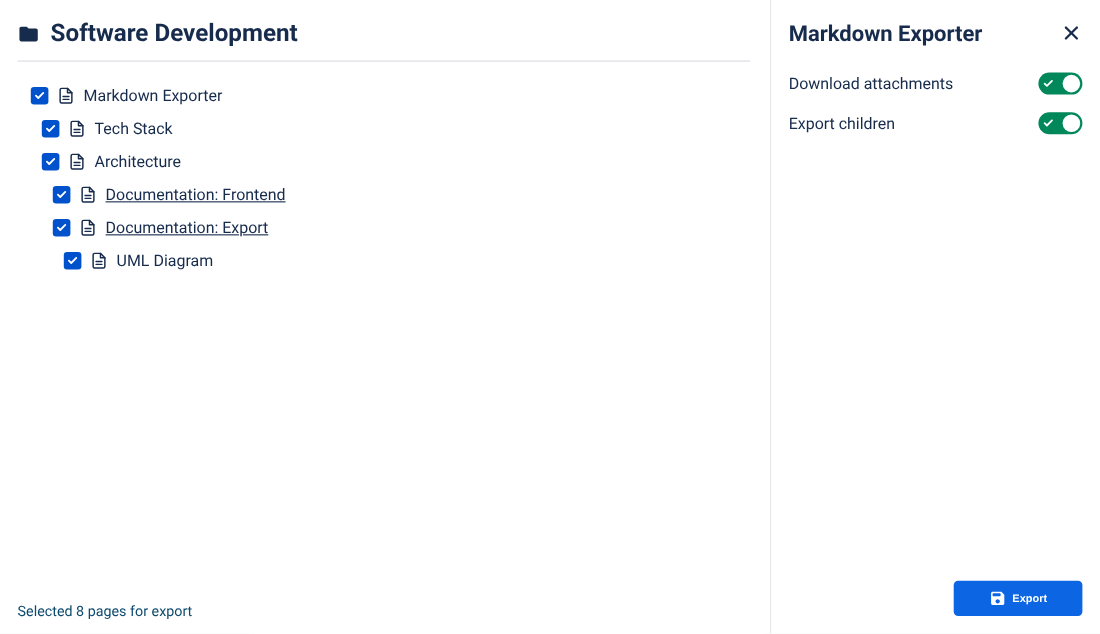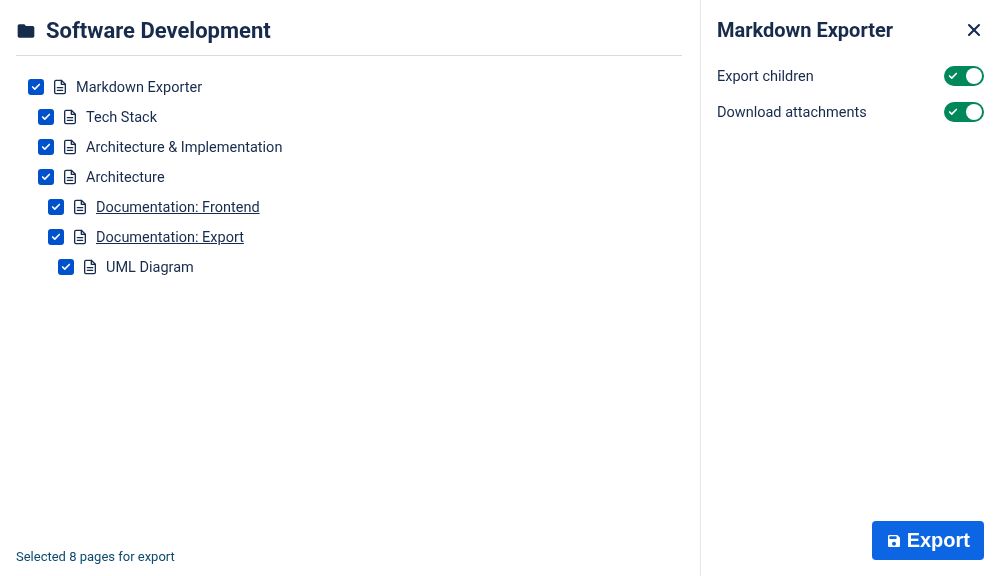--- a/index.html
+++ b/index.html
@@ -139,23 +139,23 @@
   .side-spacer { flex: 1 1 auto; }
   .export-row {
     display: flex;
     justify-content: flex-end;
   }
   .export-btn {
     background: #0C66E4;
     color: #fff;
     border: none;
     border-radius: 4px;
-    font-size: 20px;
+    font-size: 10px;
     font-weight: 600;
-    padding: 8px 14px;
+    padding: 8px 32px;
     display: inline-flex;
     align-items: center;
     gap: 5px;
     cursor: pointer;
   }
   .export-btn svg { display: block; }
 </style>
 </head>
 <body>
 
@@ -210,36 +210,20 @@
             </svg>
           </span>
           <span class="page-icon">
             <svg width="16" height="16" viewBox="0 0 24 24" fill="none" stroke="#172B4D" stroke-width="2" stroke-linecap="round" stroke-linejoin="round">
               <path d="M14 2H6a2 2 0 0 0-2 2v16a2 2 0 0 0 2 2h12a2 2 0 0 0 2-2V8z"></path>
               <polyline points="14 2 14 8 20 8"></polyline>
               <line x1="8" y1="13" x2="16" y2="13"></line>
               <line x1="8" y1="17" x2="16" y2="17"></line>
             </svg>
           </span>
-          <span class="tree-label">Architecture &amp; Implementation</span>
-        </div>
-        <div class="tree-row level-2">
-          <span class="checkbox">
-            <svg width="10" height="10" viewBox="0 0 24 24" fill="none" stroke="#fff" stroke-width="4" stroke-linecap="round" stroke-linejoin="round">
-              <polyline points="4 12 9 17 20 6"></polyline>
-            </svg>
-          </span>
-          <span class="page-icon">
-            <svg width="16" height="16" viewBox="0 0 24 24" fill="none" stroke="#172B4D" stroke-width="2" stroke-linecap="round" stroke-linejoin="round">
-              <path d="M14 2H6a2 2 0 0 0-2 2v16a2 2 0 0 0 2 2h12a2 2 0 0 0 2-2V8z"></path>
-              <polyline points="14 2 14 8 20 8"></polyline>
-              <line x1="8" y1="13" x2="16" y2="13"></line>
-              <line x1="8" y1="17" x2="16" y2="17"></line>
-            </svg>
-          </span>
           <span class="tree-label">Architecture</span>
         </div>
         <div class="tree-row level-3">
           <span class="checkbox">
             <svg width="10" height="10" viewBox="0 0 24 24" fill="none" stroke="#fff" stroke-width="4" stroke-linecap="round" stroke-linejoin="round">
               <polyline points="4 12 9 17 20 6"></polyline>
             </svg>
           </span>
           <span class="page-icon">
             <svg width="16" height="16" viewBox="0 0 24 24" fill="none" stroke="#172B4D" stroke-width="2" stroke-linecap="round" stroke-linejoin="round">
@@ -293,33 +277,33 @@
       <h2>Markdown Exporter</h2>
       <span class="close-btn">
         <svg width="20" height="20" viewBox="0 0 24 24" fill="none" stroke="#172B4D" stroke-width="2.5" stroke-linecap="round">
             <line x1="6" y1="6" x2="18" y2="18"></line>
             <line x1="18" y1="6" x2="6" y2="18"></line>
           </svg>
       </span>
     </div>
 
     <div class="option-row">
-      <span class="option-label">Export children</span>
+      <span class="option-label">Download attachments</span>
       <div class="toggle">
         <span class="check">
           <svg width="10" height="10" viewBox="0 0 24 24" fill="none" stroke="#fff" stroke-width="4" stroke-linecap="round" stroke-linejoin="round">
               <polyline points="4 12 9 17 20 6"></polyline>
             </svg>
         </span>
         <span class="knob"></span>
       </div>
     </div>
 
     <div class="option-row">
-      <span class="option-label">Download attachments</span>
+      <span class="option-label">Export children</span>
       <div class="toggle">
         <span class="check">
           <svg width="10" height="10" viewBox="0 0 24 24" fill="none" stroke="#fff" stroke-width="4" stroke-linecap="round" stroke-linejoin="round">
               <polyline points="4 12 9 17 20 6"></polyline>
             </svg>
         </span>
         <span class="knob"></span>
       </div>
     </div>
 

